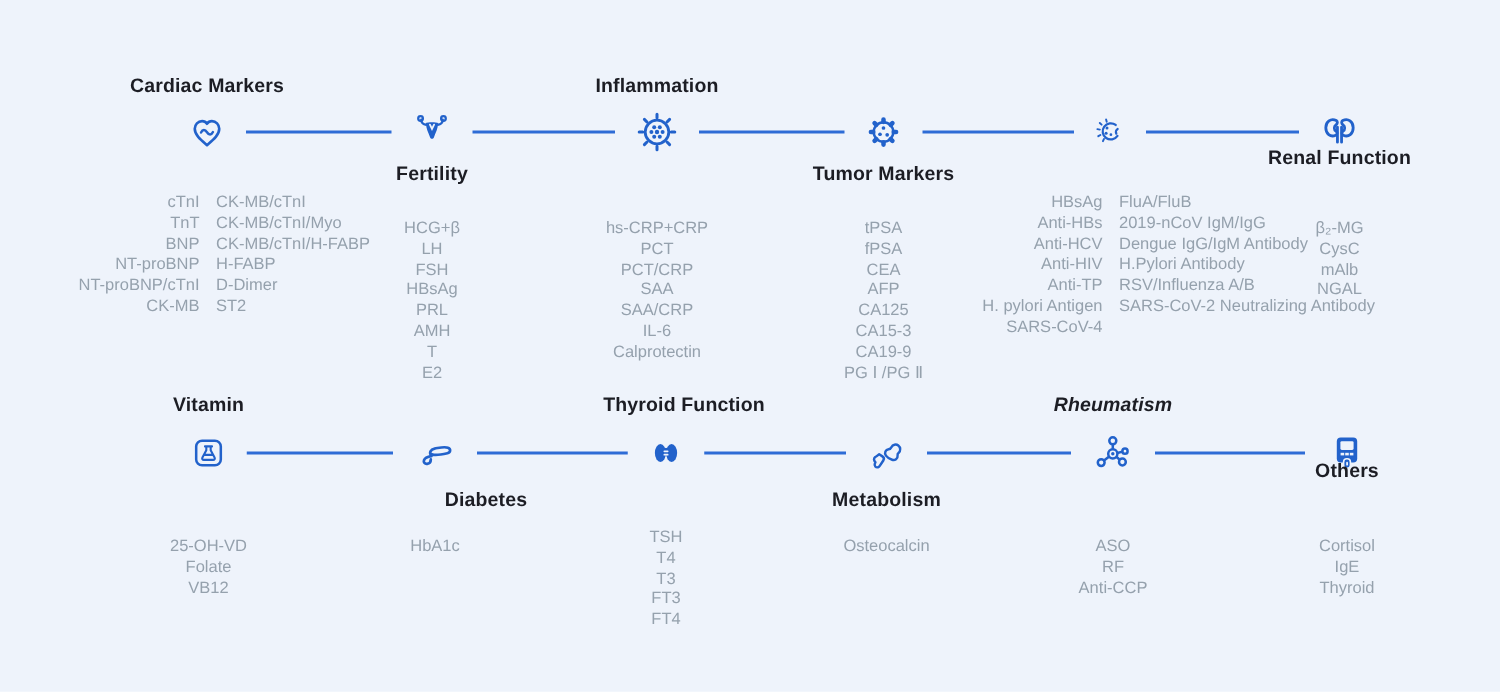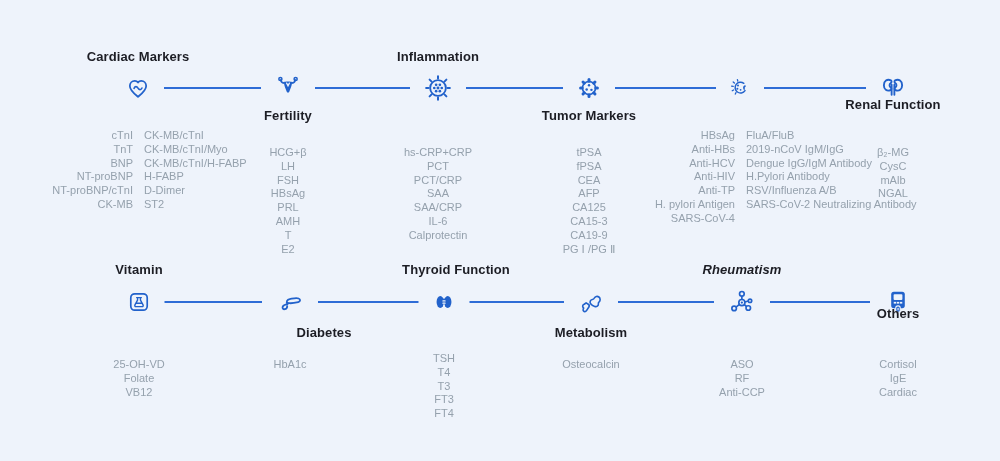--- a/index.html
+++ b/index.html
@@ -271,16 +271,16 @@
         <rect x="13.4" y="11.9" width="1.8" height="1.3" fill="#eef3fb"></rect>
         <rect x="10.3" y="14.9" width="3.4" height="4.8" rx="1.6" fill="currentColor" stroke="#eef3fb" stroke-width="0.8"></rect>
         <rect x="11.6" y="16.4" width="0.9" height="1.9" rx="0.45" fill="#eef3fb"></rect>
       </svg>
     </div>
     <div class="cat-title" style="left: 898px; top: 305px;">Others</div>
     <div class="list" style="left: 898px; top: 341px;">
       <div class="col col-c">
         <div>Cortisol</div>
         <div>IgE</div>
-        <div>Cardiac</div>
+        <div>Thyroid</div>
       </div>
     </div>
   </div>
 
 </body></html>

